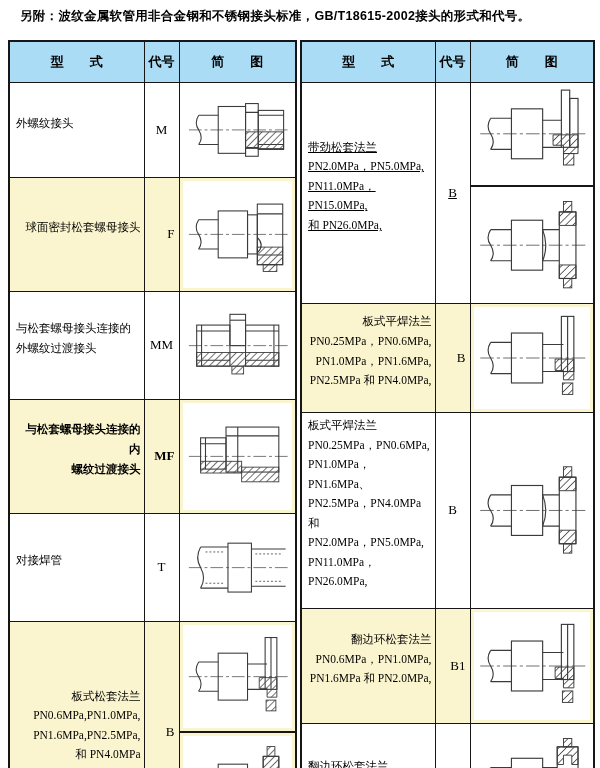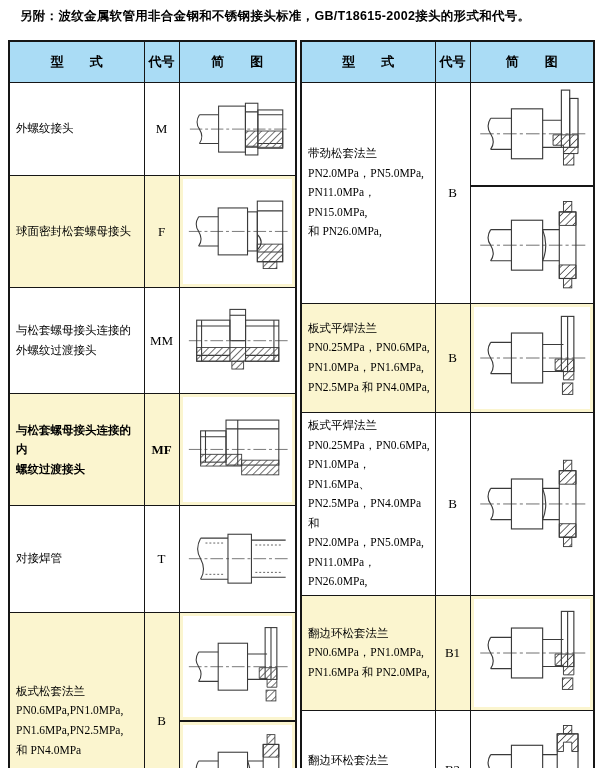--- a/index.html
+++ b/index.html
@@ -16,27 +16,27 @@
   .tables{position:absolute;left:8px;top:40px;display:flex;gap:3px;}
   table{border-collapse:collapse;table-layout:fixed;border:2px solid var(--border,#111);}
   th,td{border:1px solid var(--border,#111);padding:4px;overflow:hidden;}
   th{
     background:var(--header-bg,#aadcf5);
     height:32px;font-size:13px;font-weight:bold;text-align:center;
   }
   td.type{
     font-family:"Liberation Serif","DejaVu Serif",serif;
     font-size:11.5px;line-height:1.7;vertical-align:middle;
-    padding:3px 3px 3px 6px;white-space:pre-line;
+    padding:3px 3px 16px 6px;white-space:pre-line;
   }
   td.code{
     font-family:"Liberation Serif","DejaVu Serif",serif;
     font-size:13px;text-align:center;vertical-align:middle;
   }
-  tr.hl td{background:var(--highlight-row-bg,#fbf5cf);}
+  tr.hl td{background:var(--highlight-row-bg,#fbf5cf);text-align:right;}
   td.diag{position:relative;background:#fff;}
   tr.hl td.diag{background:var(--highlight-row-bg,#fbf5cf);}
   .dstack{position:absolute;inset:0;display:flex;flex-direction:column;}
   .dcell{position:relative;flex:1 1 0;}
   .dcell + .dcell{border-top:2px solid var(--border,#111);}
   .dcell svg{position:absolute;left:3px;top:3px;right:3px;bottom:3px;
     width:calc(100% - 6px);height:calc(100% - 6px);background:#fff;}
   .ln{fill:none;stroke:var(--diagram-line,#3a3a3a);stroke-width:1.1;}
   .cl{fill:none;stroke:var(--diagram-line,#3a3a3a);stroke-width:0.7;stroke-dasharray:13 3 3 3;}
   .ht{fill:url(#hatch);stroke:var(--diagram-line,#3a3a3a);stroke-width:0.9;}
@@ -225,21 +225,21 @@
           <col style="width:124px">
         </colgroup>
       <thead>
         <tr>
           <th>型　　式</th>
           <th>代号</th>
           <th>简　　图</th>
         </tr>
       </thead>
       <tbody>
-        <tr style="height:221px;">
+        <tr style="height:221px;text-decoration:underline;">
           <td class="type">带劲松套法兰
 PN2.0MPa，PN5.0MPa,
 PN11.0MPa，PN15.0MPa,
 和 PN26.0MPa,</td>
           <td class="code">B</td>
           <td class="diag">
             <div class="dstack">
               <div class="dcell" style="flex-grow:103;">
   <svg viewBox="0 0 112 90" preserveAspectRatio="xMidYMid meet">
     <path class="ln" d="M16,30 q-5,8 0,15 q5,8 0,15"></path>

